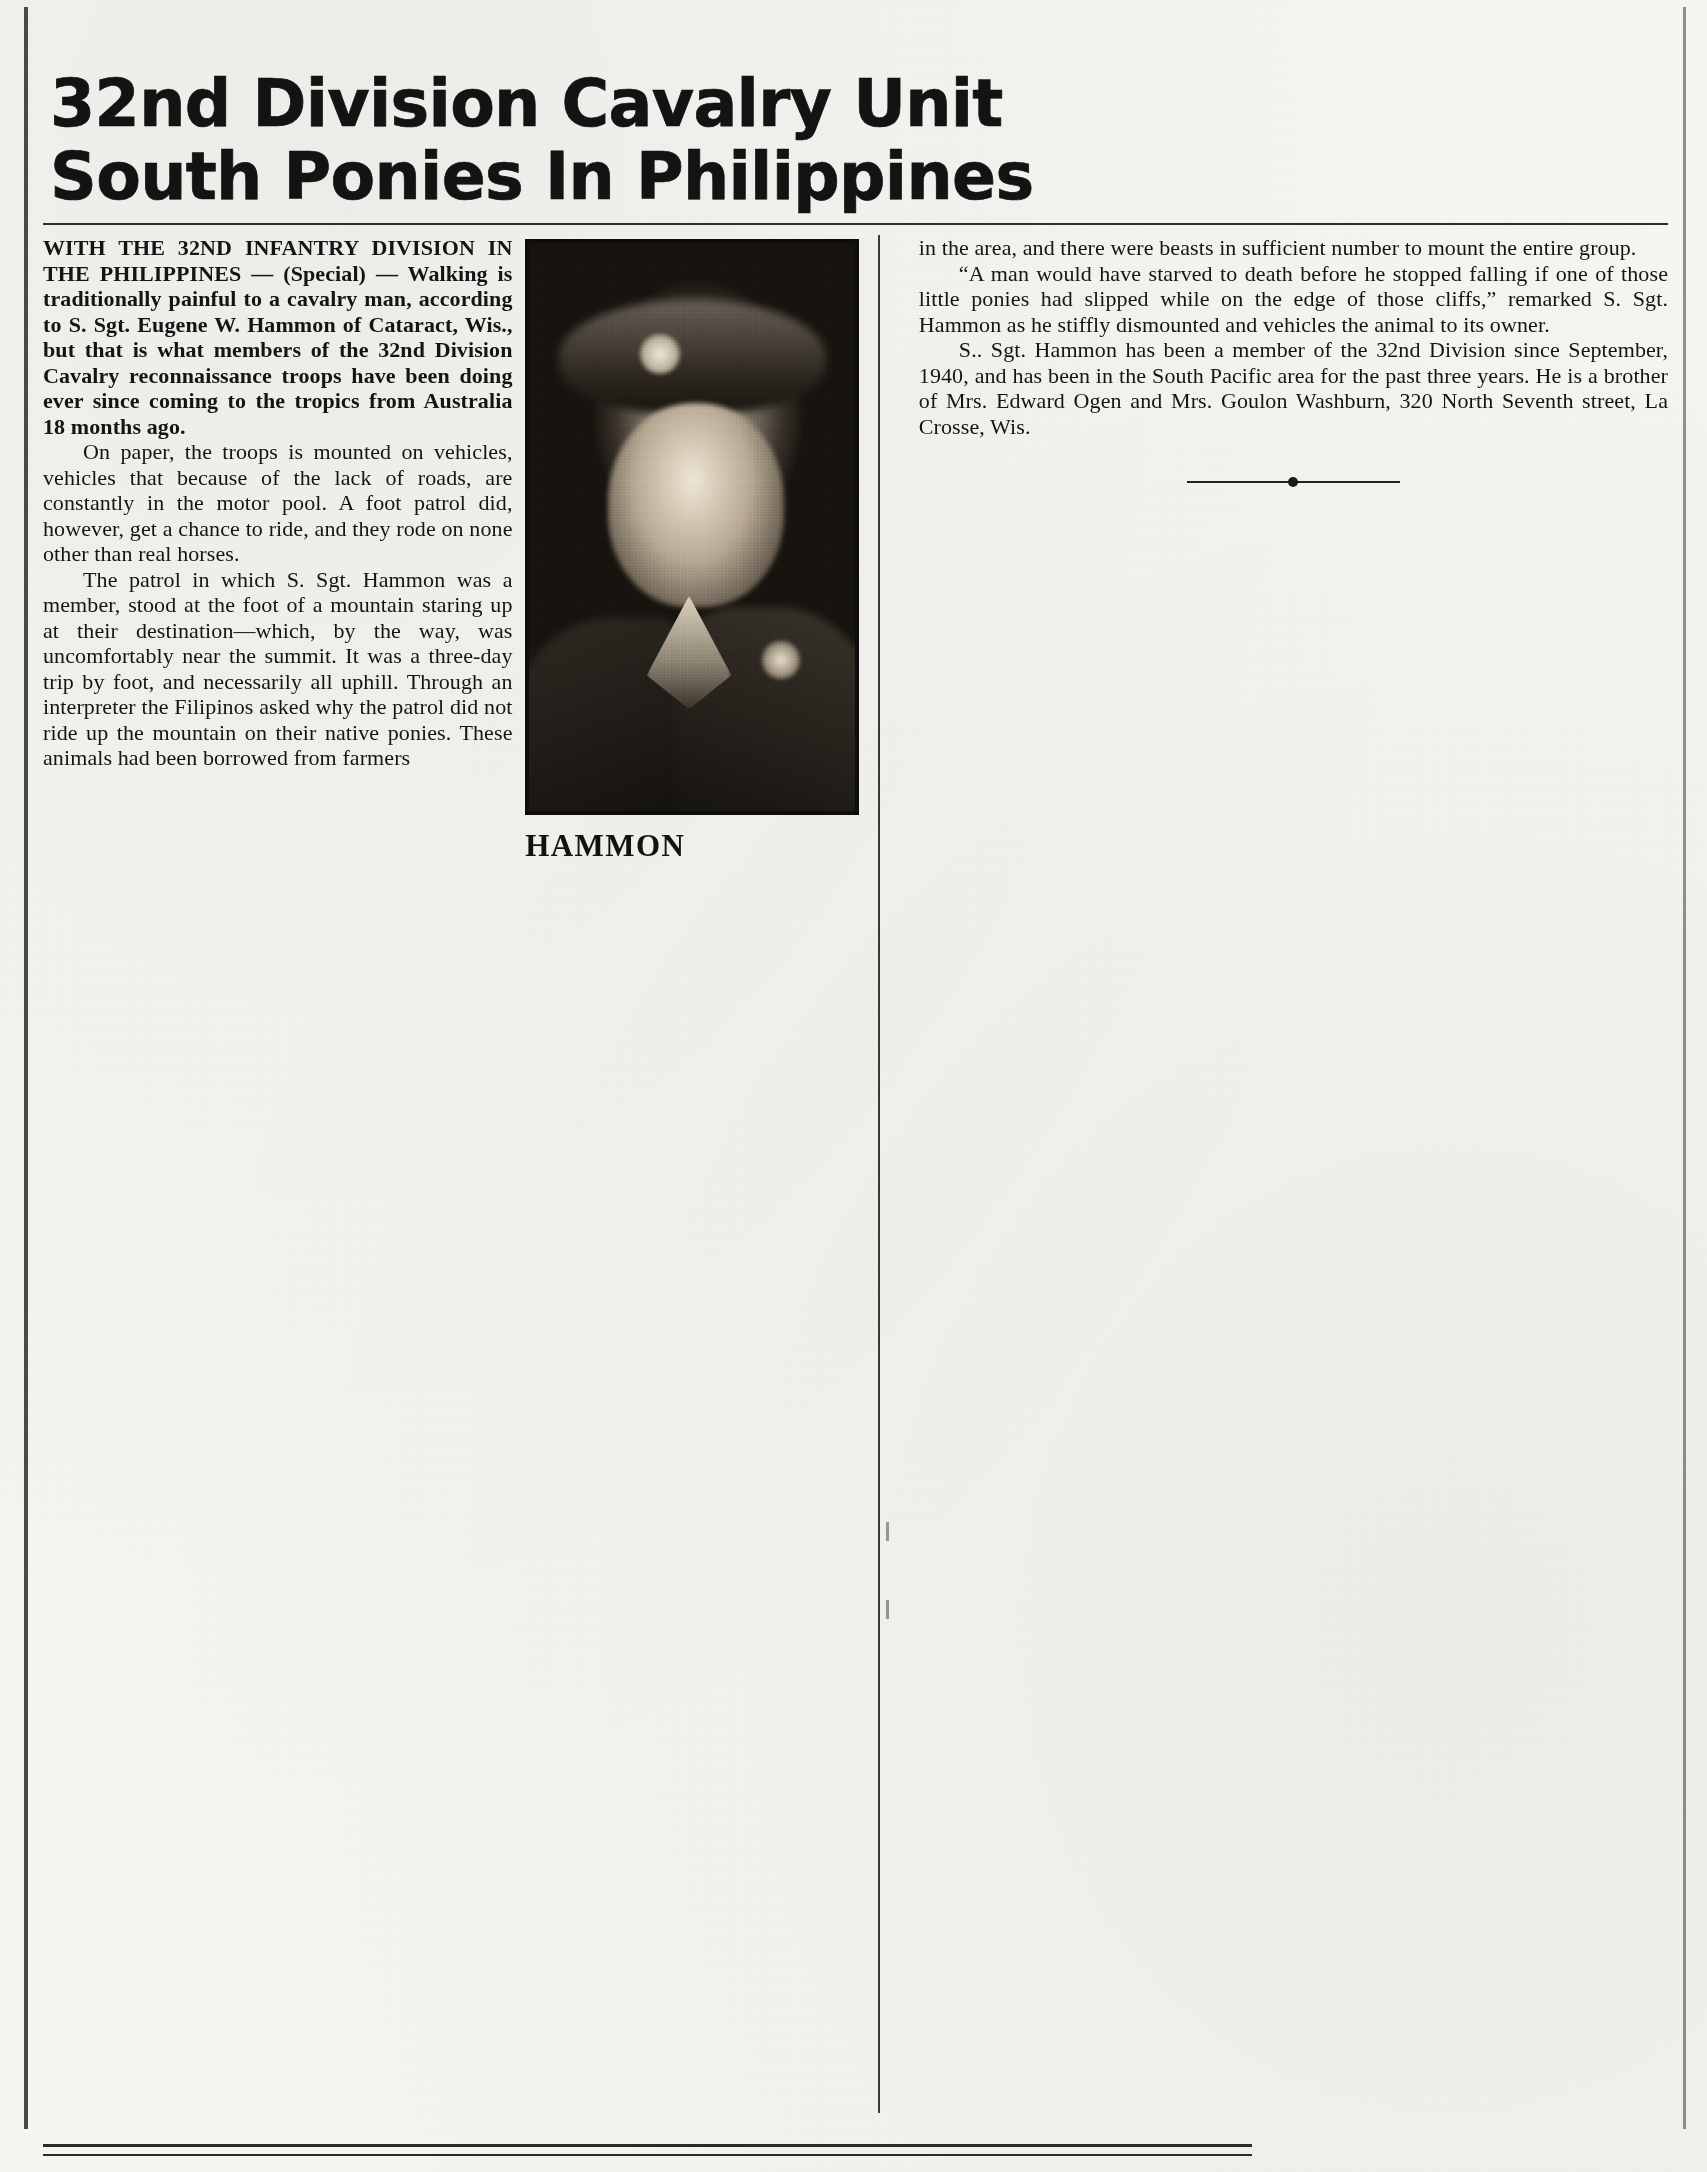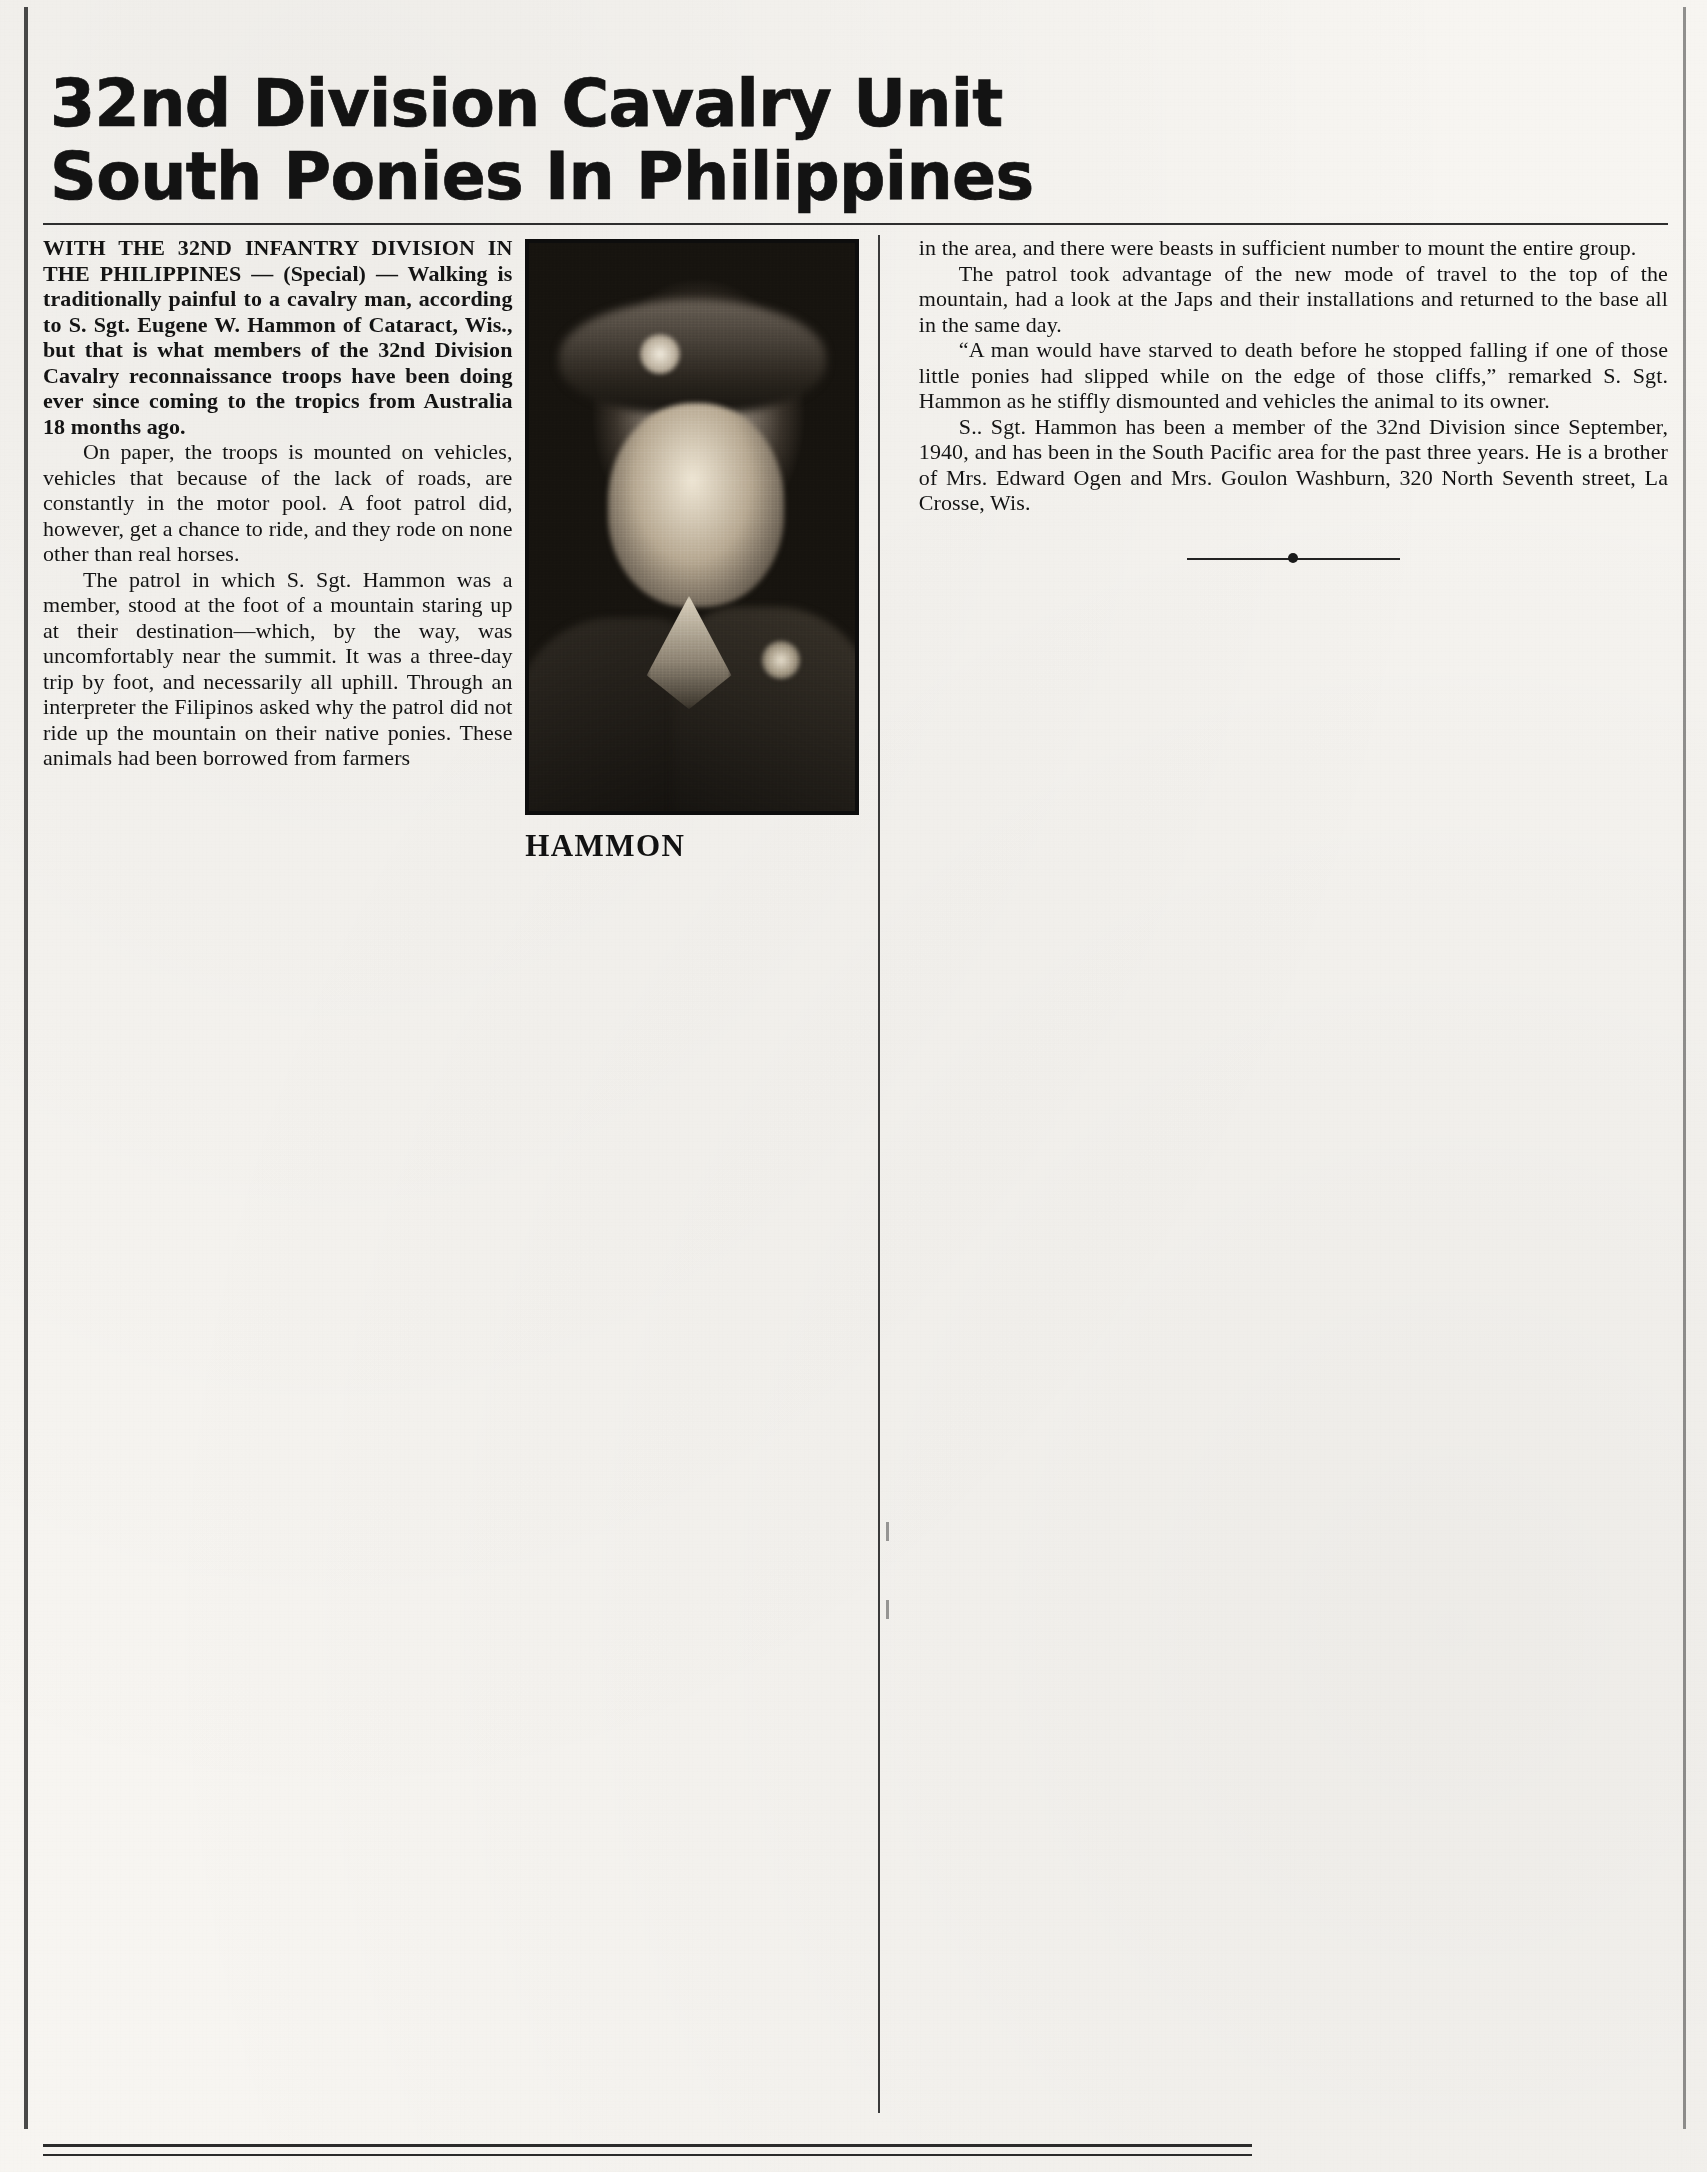--- a/index.html
+++ b/index.html
@@ -325,21 +325,20 @@
         </div>
 
         <p class="body bold">WITH THE 32ND INFANTRY DIVISION IN THE PHILIPPINES — (Special) — Walking is traditionally painful to a cavalry man, according to S. Sgt. Eugene W. Hammon of Cataract, Wis., but that is what members of the 32nd Division Cavalry reconnaissance troops have been doing ever since coming to the tropics from Australia 18 months ago.</p>
         <p class="body">On paper, the troops is mounted on vehicles, vehicles that because of the lack of roads, are constantly in the motor pool. A foot patrol did, however, get a chance to ride, and they rode on none other than real horses.</p>
         <p class="body">The patrol in which S. Sgt. Hammon was a member, stood at the foot of a mountain staring up at their destination—which, by the way, was uncomfortably near the summit. It was a three-day trip by foot, and necessarily all uphill. Through an interpreter the Filipinos asked why the patrol did not ride up the mountain on their native ponies. These animals had been borrowed from farmers</p>
 
       </div>
 
       <div class="col col-right">
         <p class="body">in the area, and there were beasts in sufficient number to mount the entire group.</p>
-        <p class="body indent">The patrol took advantage of the new mode of travel to the top of the mountain, had a look at the Japs and their installations and returned to the base all in the same day.</p>
         <p class="body indent">“A man would have starved to death before he stopped falling if one of those little ponies had slipped while on the edge of those cliffs,” remarked S. Sgt. Hammon as he stiffly dismounted and vehicles the animal to its owner.</p>
         <p class="body indent">S.. Sgt. Hammon has been a member of the 32nd Division since September, 1940, and has been in the South Pacific area for the past three years. He is a brother of Mrs. Edward Ogen and Mrs. Goulon Washburn, 320 North Seventh street, La Crosse, Wis.</p>
 
         <div class="ornament">
           <div class="bar"></div>
           <div class="dot"></div>
         </div>
       </div>
 
     </div>

